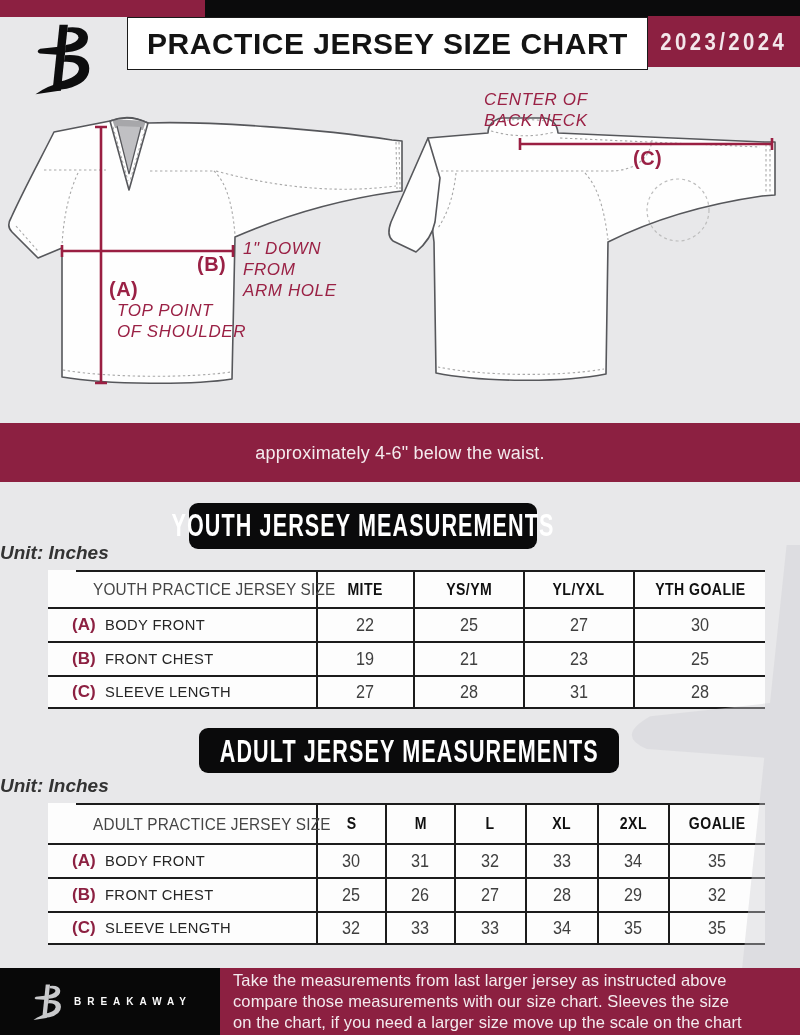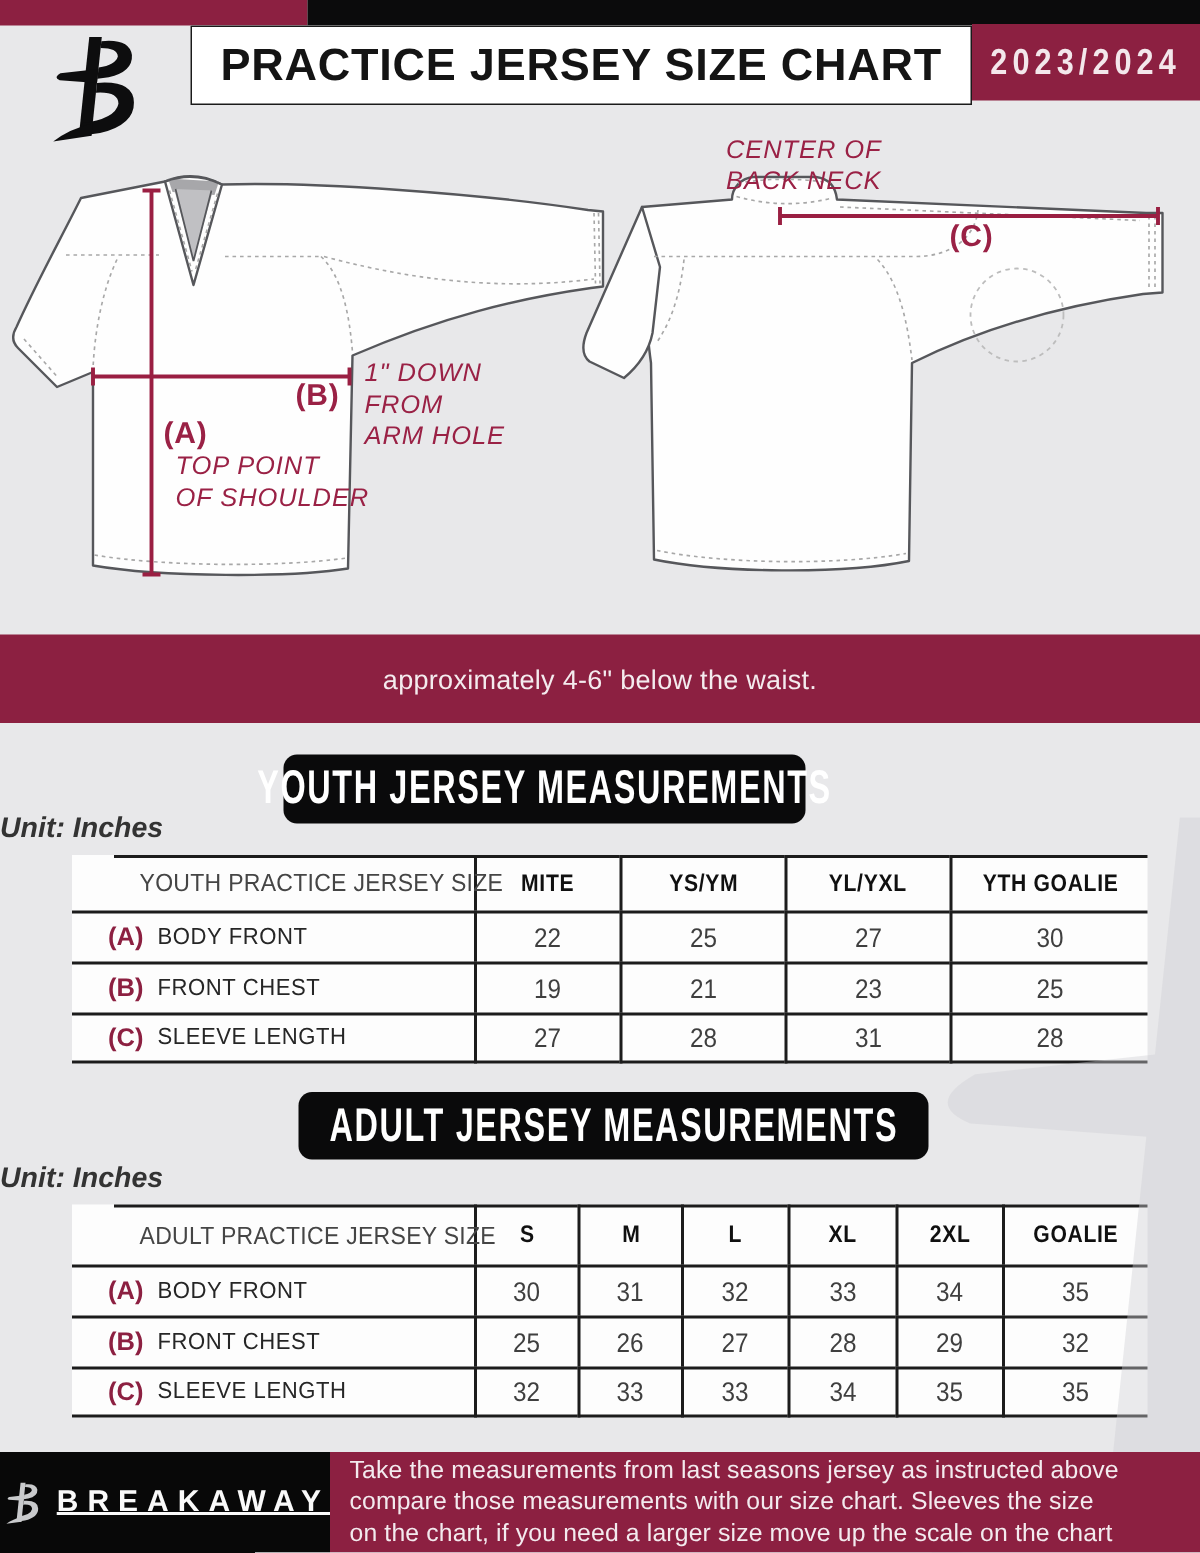--- a/index.html
+++ b/index.html
@@ -69,21 +69,21 @@
   .rowhead .t{margin-left:9px;font-size:15.5px;color:#262626;letter-spacing:.4px;display:inline-block;transform:scaleX(.95);transform-origin:left center;white-space:nowrap;}
   .firsthead span{font-size:16.5px;color:#454545;letter-spacing:.2px;display:inline-block;transform:scaleX(.93);transform-origin:left center;white-space:nowrap;}
   .val span{font-size:18px;color:#3f3f3f;display:inline-block;transform:scaleX(.9);}
   
   .watermark{position:absolute;left:540px;top:512px;z-index:3;opacity:.40;pointer-events:none;}
   
   .footer-black{
     position:absolute;left:0;top:968px;width:220px;height:67px;background:#080808;z-index:5;
     display:flex;align-items:center;justify-content:center;gap:10px;
   }
-  .footer-black .brand{color:#fafafa;font-weight:bold;font-size:20px;letter-spacing:6px;white-space:nowrap;text-decoration:underline;}
+  .footer-black .brand{color:#fafafa;font-weight:bold;font-size:10px;letter-spacing:6px;white-space:nowrap;}
   .footer-maroon{
     position:absolute;left:220px;top:968px;width:580px;height:67px;background:#8C2041;z-index:5;
     display:flex;flex-direction:column;justify-content:center;padding-left:13px;box-sizing:border-box;
   }
   .footer-maroon div{font-size:16.5px;color:#f3eaee;line-height:21px;letter-spacing:.1px;white-space:nowrap;}
 </style>
 </head>
 <body>
 
 <div class="strip maroon"></div>
@@ -361,16 +361,16 @@
       <path d="M30,5 h9 v71 h-9 z"></path>
       <path d="M39,8 q20,-2 23,10 q2,12 -15,16 l-8,1 v-8 q12,-2 13,-8 q-1,-6 -13,-6 z"></path>
       <path d="M12,31 l27,-3 v10 l-27,-2 q-5,-2 0,-5 z"></path>
       <path d="M39,38 q26,-2 28,14 q2,16 -22,22 l-14,2 v-9 q24,-3 25,-14 q-1,-9 -17,-8 z"></path>
       <path d="M39,67 v9 l-27,4 q11,-9 27,-13 z"></path>
     </g>
   </svg>
   <span class="brand">BREAKAWAY</span>
 </div>
 <div class="footer-maroon">
-  <div>Take the measurements from last seasons jersey as instructed above</div>
+  <div>Take the measurements from last larger jersey as instructed above</div>
   <div>compare those measurements  with our size chart. Sleeves the size</div>
   <div>on the chart, if you need a larger size move up the scale on the chart</div>
 </div>
 
 </body></html>

